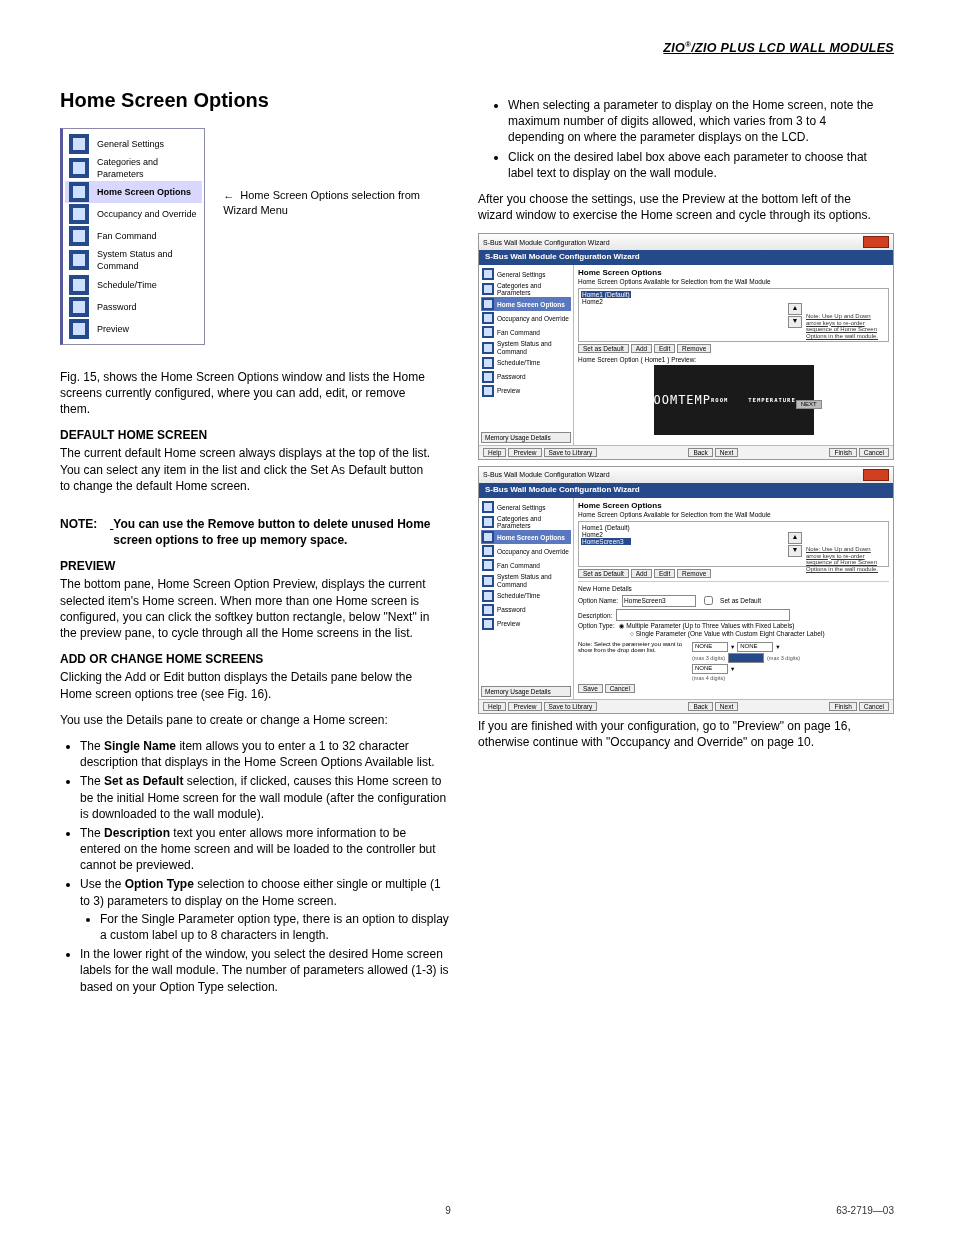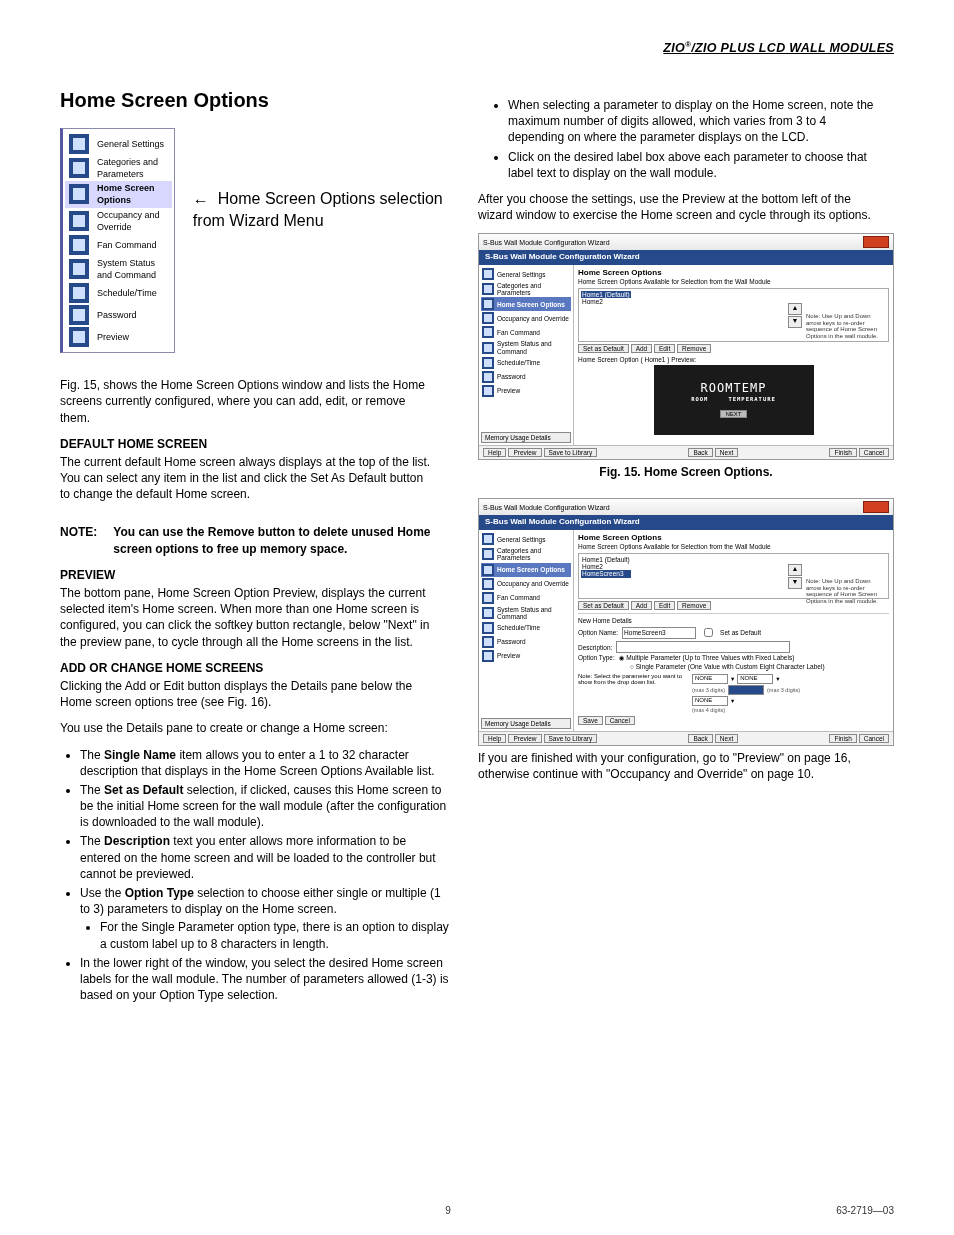--- a/index.html
+++ b/index.html
@@ -68,27 +68,27 @@
     border: 1px solid #26498a;
     position: relative;
   }
   .wiz-icon::after{
     content:"";
     position:absolute;
     inset:3px;
     background:#cfe0ff;
   }
   .wiz-arrow-note {
-    font-size: 16px;
+    font-size: 11px;
     padding-top: 60px;
   }
 
   p.body { margin: 0 16px 10px 0; }
   h4.sub  { font-size: 12px; font-weight: bold; margin: 6px 0 2px 0; }
-  .note   { font-size: 12px; font-weight: bold; margin: 22px 0 10px 0; }
+  .note   { font-size: 12px; font-weight: bold; margin: 22px 0 10px 0; text-decoration: underline; }
   .note-label { display:inline-block; width:50px; vertical-align:top;}
   .note-body  { display:inline-block; width:330px; vertical-align:top;}
 
   ul.bullets      { margin: 2px 0 10px 0; padding-left: 20px; }
   ul.bullets li   { margin-bottom: 3px; }
   ul.bullets ul   { list-style-type: disc; margin: 2px 0 2px 0; padding-left: 20px;}
 
   
   .shot {
     border: 1px solid #999;
@@ -129,21 +129,21 @@
   .shot .listbox .items .li.sel{background:#26498a;color:#fff;}
   .shot .listbox .note{font-weight:normal;font-size:6px;color:#333;width:80px;}
   .shot .listbox .arrows{display:flex;flex-direction:column;gap:1px;align-self:center;}
   .shot .listbox .arrows span{width:12px;height:10px;border:1px solid #888;background:#eee;font-size:7px;text-align:center;}
   .shot .btnrow{margin:2px 0;}
   .shot .btn{display:inline-block;border:1px solid #888;background:#eee;padding:0 4px;font-size:6.5px;}
   .shot .preview-label{font-size:6.5px;margin:3px 0 1px 0;}
   .shot .lcd{
     width:160px;height:70px;margin:2px auto 4px auto;
     background:#1a1a1a;color:#fff;
-    display:flex;flex-direction:column;align-items:center;justify-content:center;
+    display:flex;flex-direction:row;align-items:center;justify-content:center;
     font-family: monospace;
   }
   .shot .lcd .lcd-main{font-size:12px;letter-spacing:1px;}
   .shot .lcd .lcd-row{font-size:5.5px;letter-spacing:1px;display:flex;gap:20px;font-weight:bold;}
   .shot .lcd .lcd-next{margin-top:8px;border:1px solid #888;background:#bbb;color:#000;font-size:6px;padding:0 4px;font-family:Arial;}
   .shot .footer{
     border-top:1px solid #bbb; padding:2px 4px; display:flex; justify-content:space-between;
   }
   .shot .footer .grp{display:flex;gap:2px;}
   .shot .details{
@@ -357,21 +357,20 @@
         <div class="grp">
           <span class="btn">Back</span>
           <span class="btn">Next</span>
         </div>
         <div class="grp">
           <span class="btn">Finish</span>
           <span class="btn">Cancel</span>
         </div>
       </div>
     </div>
-    <div class="fig-cap">Fig. 15. Home Screen Options.</div>
 
     <div class="shot">
       <div class="titlebar">
           <span>S-Bus Wall Module Configuration Wizard</span>
           <span class="closebox"></span>
         </div>
       <div class="banner">S-Bus Wall Module Configuration Wizard</div>
       <div class="inner">
         <div class="nav" style="display:flex;flex-direction:column;">
           <div class="nrow">

